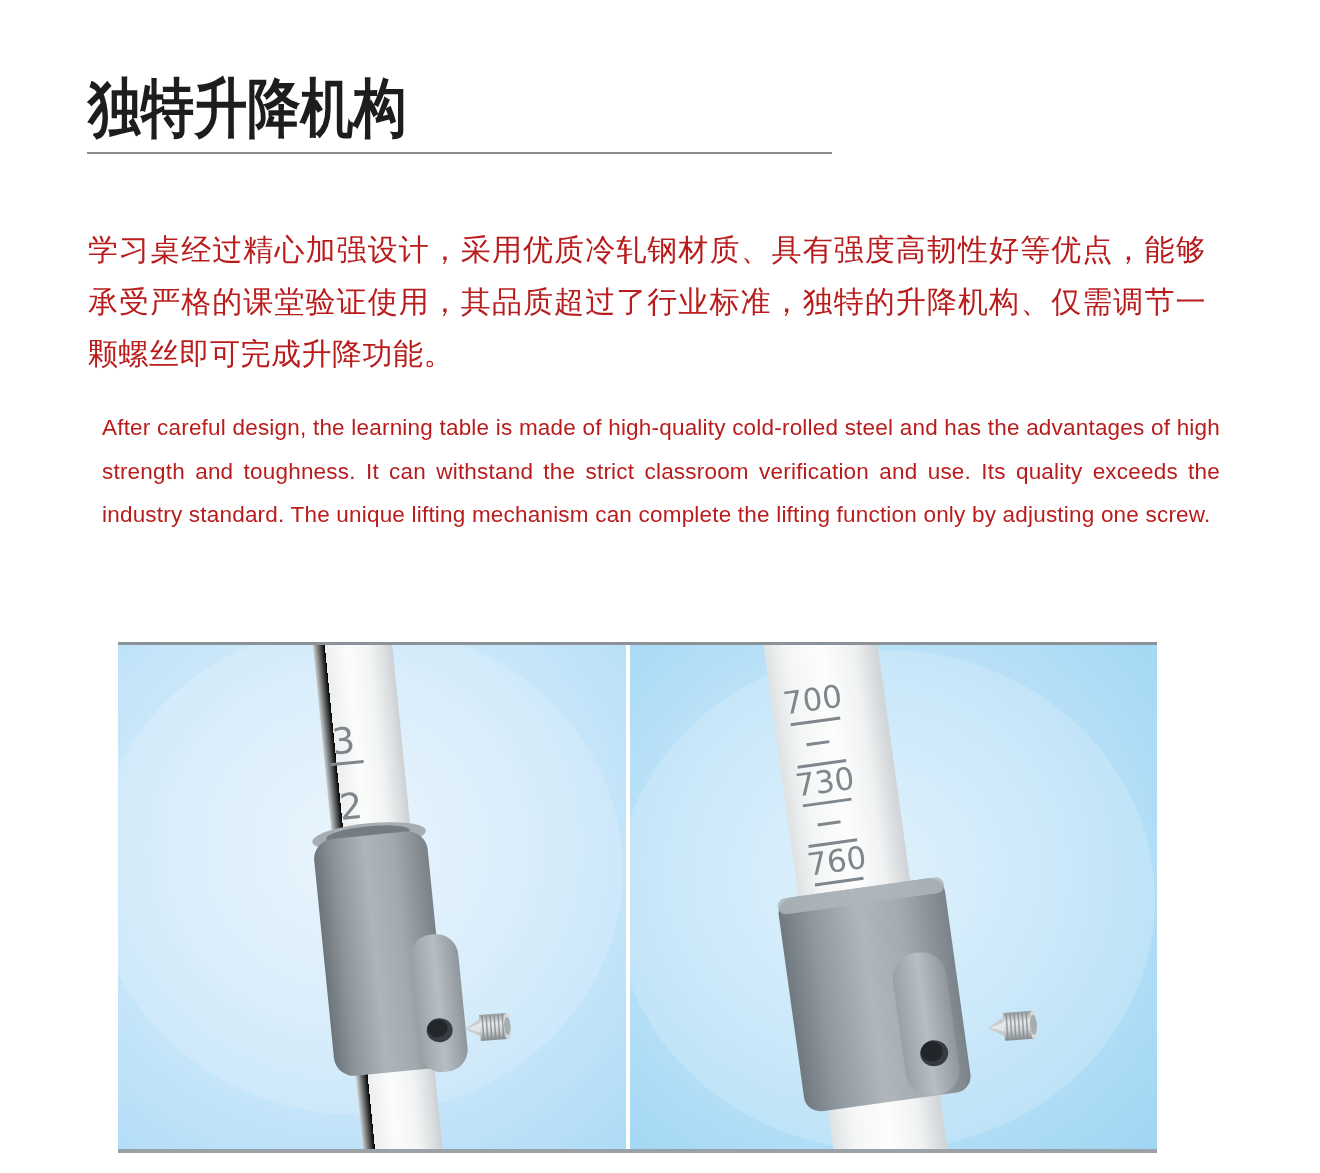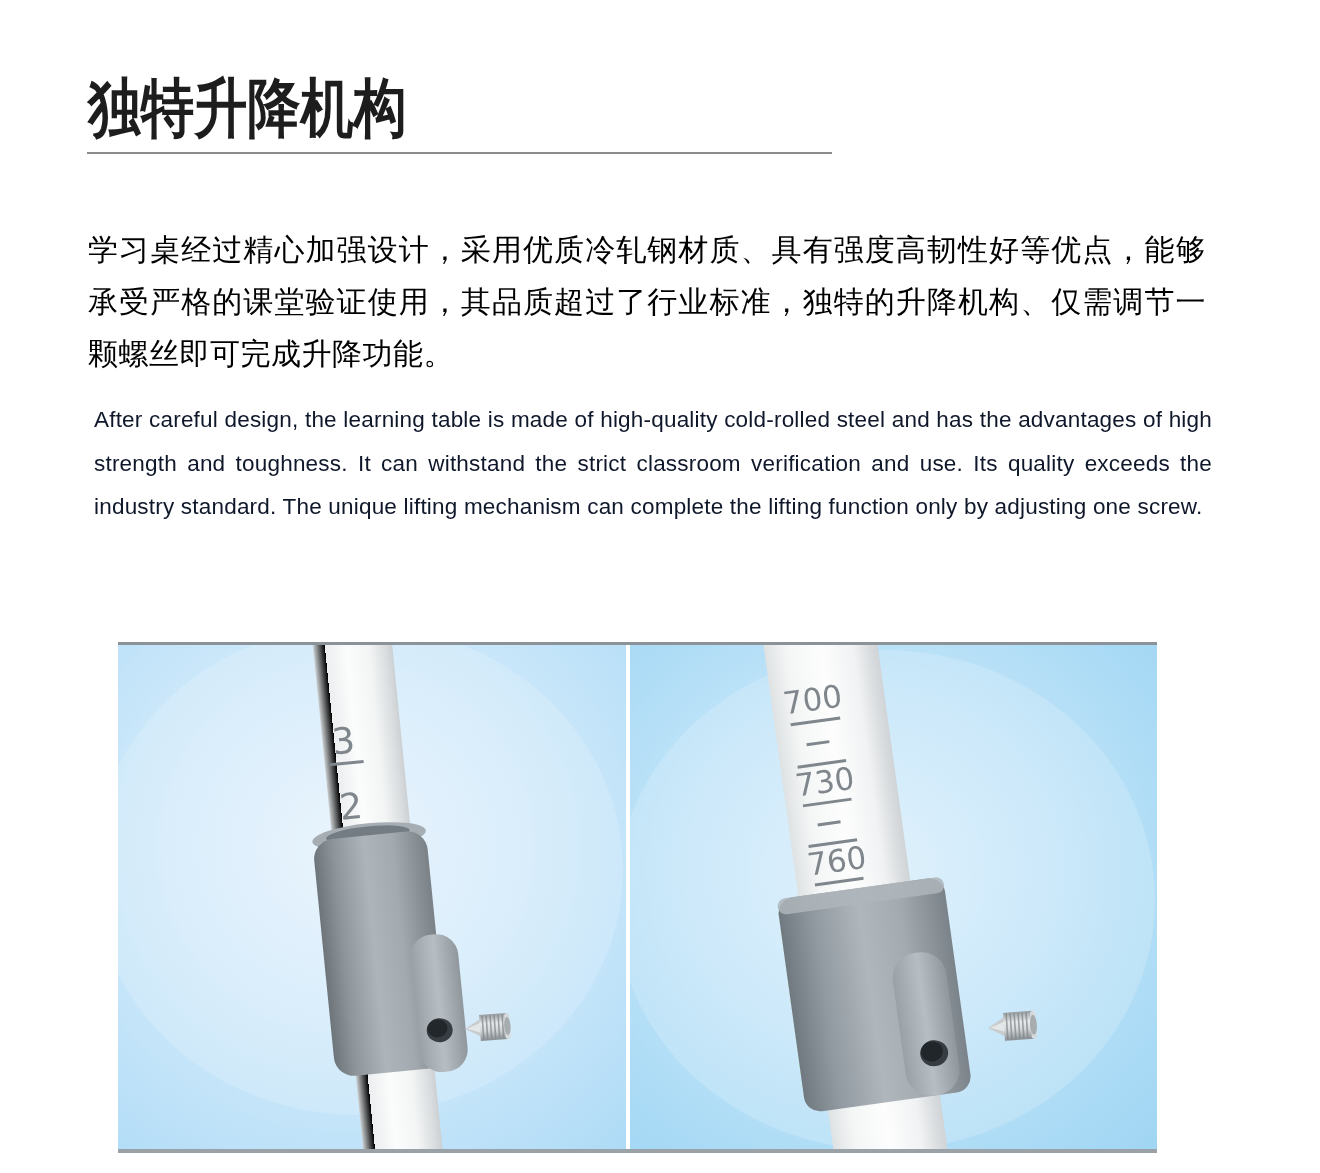--- a/index.html
+++ b/index.html
@@ -12,27 +12,27 @@
     letter-spacing:0px;line-height:1.1;
     transform:scaleX(0.83);transform-origin:left top;
     white-space:nowrap;
   }
   .title-divider{
     position:absolute;left:87px;top:152px;width:745px;height:2px;
     background:#8c8c8c;
   }
   .para-zh{
     position:absolute;left:88px;top:224px;width:1118px;
-    font-size:30px;line-height:52px;color:#000000;
+    font-size:30px;line-height:52px;color:#b91c1c;
     text-align:justify;letter-spacing:0.5px;margin:0;
   }
   .para-en{
     position:absolute;left:88px;top:392px;width:1118px;
-    font-size:22.5px;line-height:43.5px;color:#0f172a;
-    text-align:justify;letter-spacing:0.2px;margin:6px;
+    font-size:22.5px;line-height:43.5px;color:#b91c1c;
+    text-align:justify;letter-spacing:0.2px;margin:14px;
   }
   .figure-row{
     position:absolute;left:118px;top:642px;width:1039px;height:511px;
     box-sizing:border-box;display:flex;column-gap:4px;
     border-top:3px solid #8b9298;border-bottom:4px solid #9aa1a7;
     background:#ffffff;
   }
   .figure-row svg{display:block;height:504px;}
   text.mark{font-family:"DejaVu Sans","Liberation Sans",sans-serif;fill:#7f868c;}
 </style>

